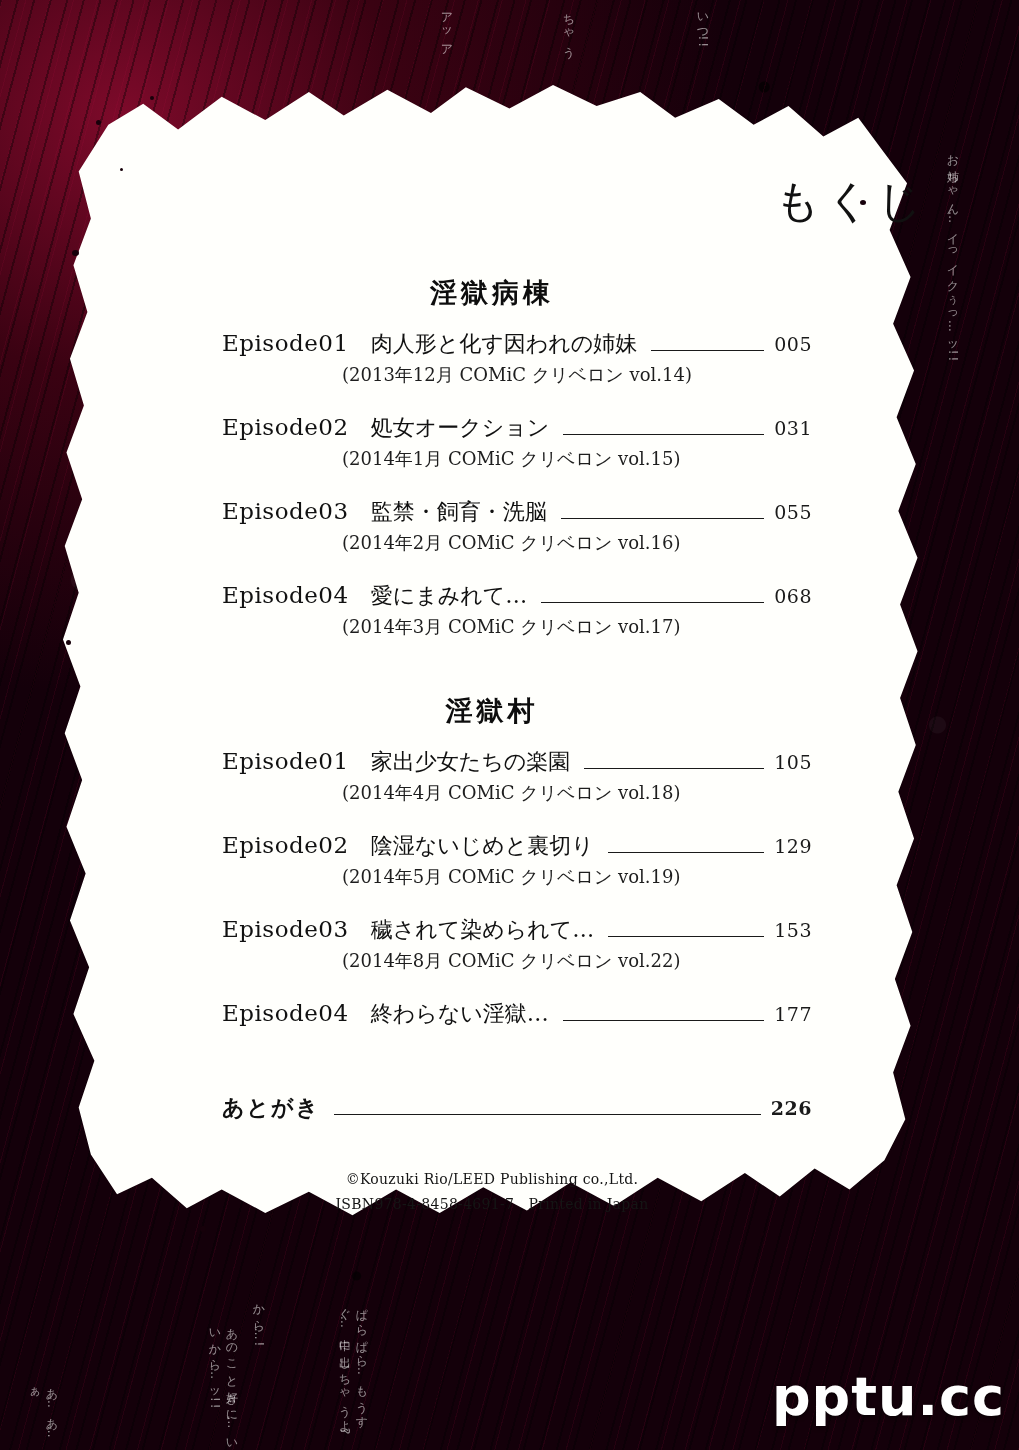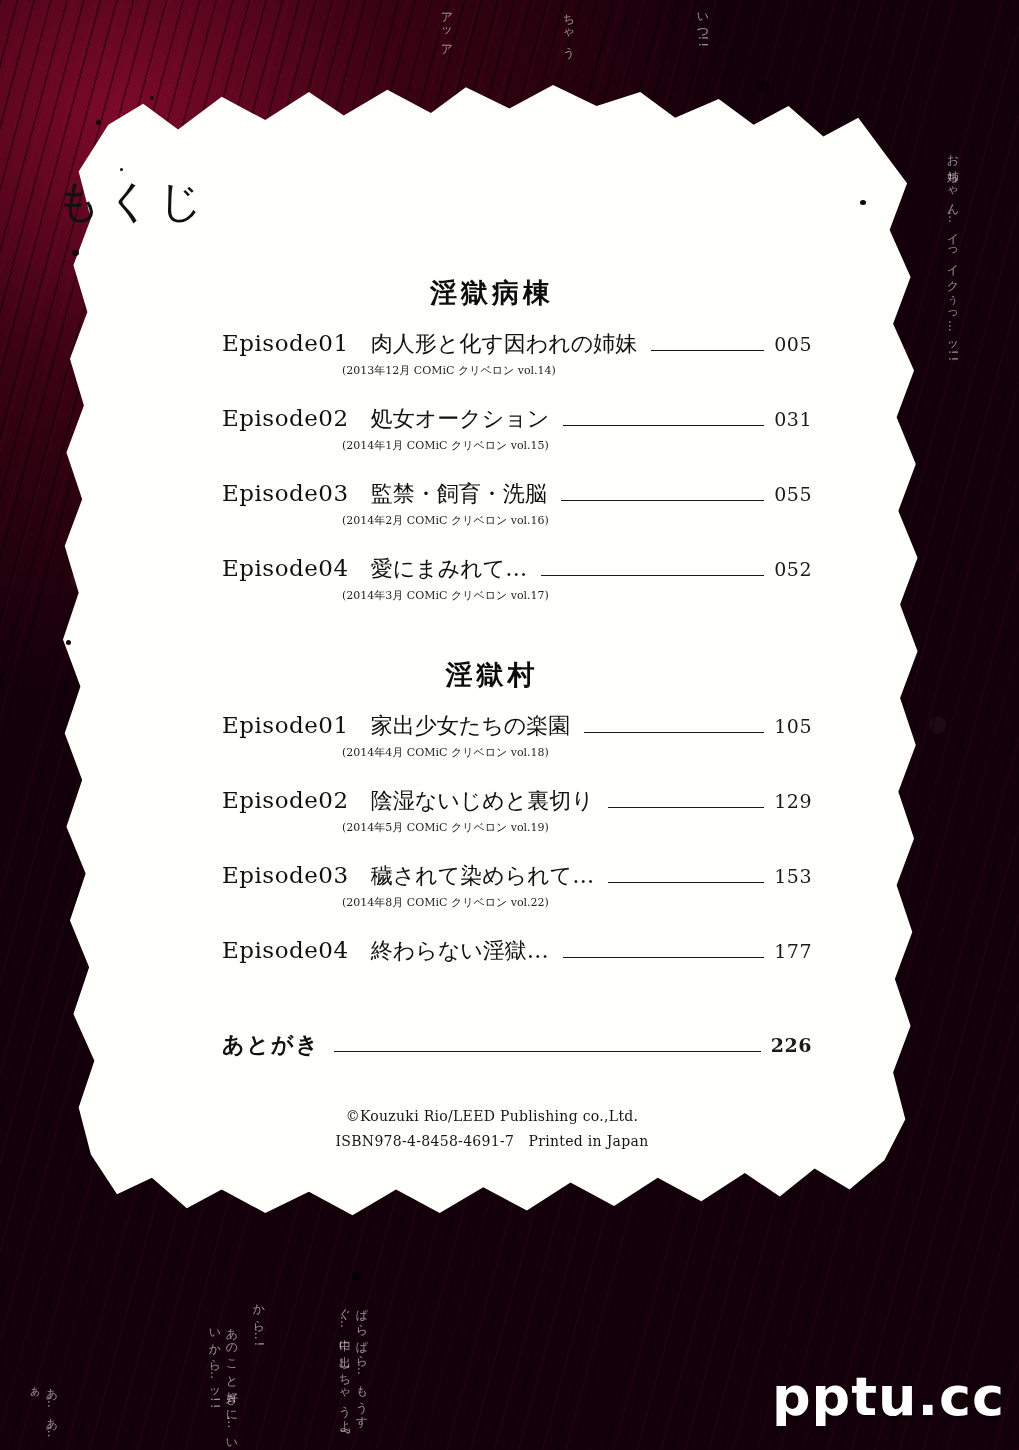--- a/index.html
+++ b/index.html
@@ -86,21 +86,21 @@
 
   .content {
     position: absolute;
     left: 56px;
     top: 78px;
     width: 872px;
     height: 1170px;
   }
 
   .toc-title {
-    text-align: left;
+    text-align: right;
     font-size: 44px;
     letter-spacing: 6px;
     color: #111;
     margin-top: 94px;
     font-family: "DejaVu Serif", serif;
     font-weight: 400;
   }
 
   .section-head {
     text-align: center;
@@ -147,21 +147,21 @@
     min-width: 18px;
   }
   .page-num {
     font-size: 19px;
     color: #1a1a1a;
     flex: 0 0 auto;
     letter-spacing: .5px;
     font-family: "DejaVu Serif", serif;
   }
   .ep-sub {
-    font-size: 11px;
+    font-size: 18px;
     color: #1e1e1e;
     margin-left: 120px;
     margin-top: 4px;
     font-family: "DejaVu Serif", serif;
   }
 
   .afterword {
     margin: 64px 116px 0 166px;
     display: flex;
     align-items: baseline;
@@ -269,21 +269,21 @@
           <span class="page-num">055</span>
         </div>
         <div class="ep-sub">(2014年2月 COMiC クリベロン vol.16)</div>
       </div>
 
       <div class="entry">
         <div class="entry-main">
           <span class="ep-label">Episode04</span>
           <span class="ep-title">愛にまみれて…</span>
           <span class="leader"></span>
-          <span class="page-num">052</span>
+          <span class="page-num">068</span>
         </div>
         <div class="ep-sub">(2014年3月 COMiC クリベロン vol.17)</div>
       </div>
     </div>
 
     <div class="section-head second">淫獄村</div>
     <div class="entries">
 
       <div class="entry">
         <div class="entry-main">

